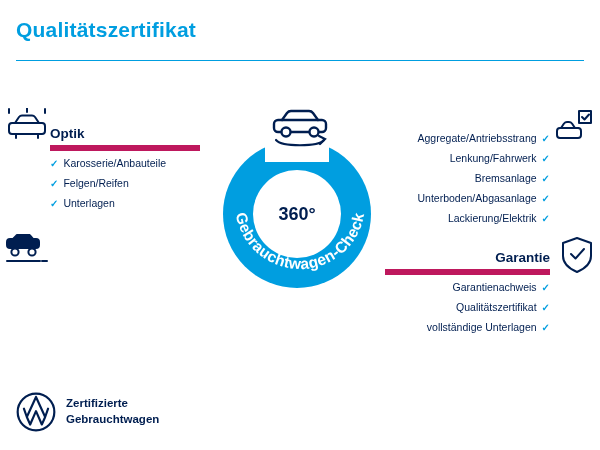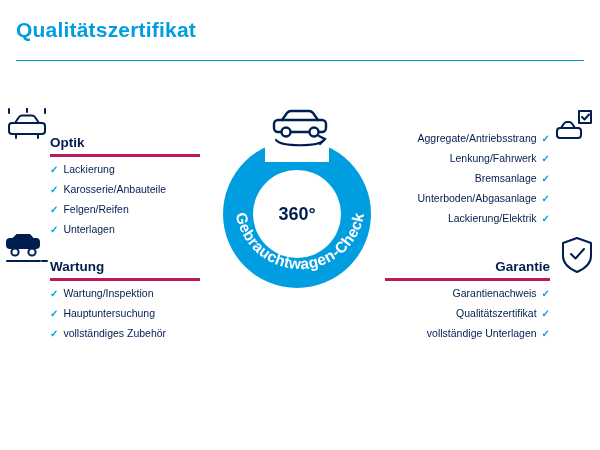--- a/index.html
+++ b/index.html
@@ -111,23 +111,22 @@
   }
   
   .block {
     position: absolute;
   }
   .block-head {
     font-size: 13.5px;
     font-weight: bold;
     color: #001e50;
     padding-bottom: 4px;
-    border-bottom: 3px solid #be185d;
+    border-bottom: 6px solid #be185d;
     white-space: nowrap;
-    margin-top: 9px;
   }
   .left .block-head { text-align: left; }
   .right .block-head { text-align: right; }
   ul.items {
     list-style: none;
     margin: 7px 0 0 0;
     padding: 0;
   }
   ul.items li {
     font-size: 10.5px;
@@ -247,49 +246,50 @@
   <svg class="corner-icon ico-garantie" width="34" height="38" viewBox="0 0 34 38">
     <g fill="none" stroke="#001e50" stroke-width="2" stroke-linecap="round" stroke-linejoin="round">
       <path d="M17 2 L31 7 v13 c0 8-7 13-14 16 C10 33 3 28 3 20 V7 z"></path>
       <path d="M11 18 l4.5 4.5 L24 13"></path>
     </g>
   </svg>
 
   <div class="block left blk-optik">
     <div class="block-head">Optik</div>
     <ul class="items">
-      <li><span class="chk">✓</span><span>Lackierung</span></li>
       <li><span class="chk">✓</span><span>Karosserie/Anbauteile</span></li>
       <li><span class="chk">✓</span><span>Felgen/Reifen</span></li>
       <li><span class="chk">✓</span><span>Unterlagen</span></li>
     </ul>
   </div>
 
-  <div class="block left blk-wartung">
-    <div class="block-head">Wartung</div>
-    <ul class="items">
-      <li><span class="chk">✓</span><span>Wartung/Inspektion</span></li>
-      <li><span class="chk">✓</span><span>Hauptuntersuchung</span></li>
-      <li><span class="chk">✓</span><span>vollständiges Zubehör</span></li>
-    </ul>
-  </div>
 
   <div class="block right blk-technik">
     <ul class="items">
       <li><span>Aggregate/Antriebsstrang</span><span class="chk">✓</span></li>
       <li><span>Lenkung/Fahrwerk</span><span class="chk">✓</span></li>
       <li><span>Bremsanlage</span><span class="chk">✓</span></li>
       <li><span>Unterboden/Abgasanlage</span><span class="chk">✓</span></li>
       <li><span>Lackierung/Elektrik</span><span class="chk">✓</span></li>
     </ul>
   </div>
 
   <div class="block right blk-garantie">
     <div class="block-head">Garantie</div>
     <ul class="items">
       <li><span>Garantienachweis</span><span class="chk">✓</span></li>
       <li><span>Qualitätszertifikat</span><span class="chk">✓</span></li>
       <li><span>vollständige Unterlagen</span><span class="chk">✓</span></li>
     </ul>
   </div>
 
+  <div class="footer">
+    <svg class="vw-logo" viewBox="0 0 48 48">
+      <circle cx="24" cy="24" r="22" fill="none" stroke="#001e50" stroke-width="2.6"></circle>
+      <path d="M24 6 L13 30 L9.5 20 M24 6 L35 30 L38.5 20 M13 30 L17 39 L24 23 L31 39 L35 30" fill="none" stroke="#001e50" stroke-width="2.6" stroke-linejoin="round" stroke-linecap="round"></path>
+    </svg>
+    <div class="footer-text">
+      <div>Zertifizierte</div>
+      <div>Gebrauchtwagen</div>
+    </div>
+  </div>
 
 </div>
 
 </body></html>

